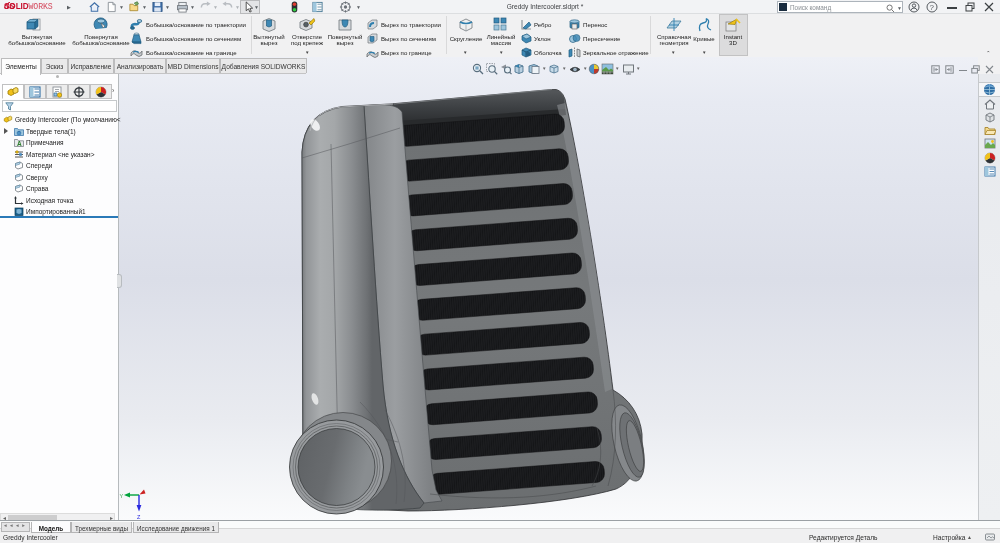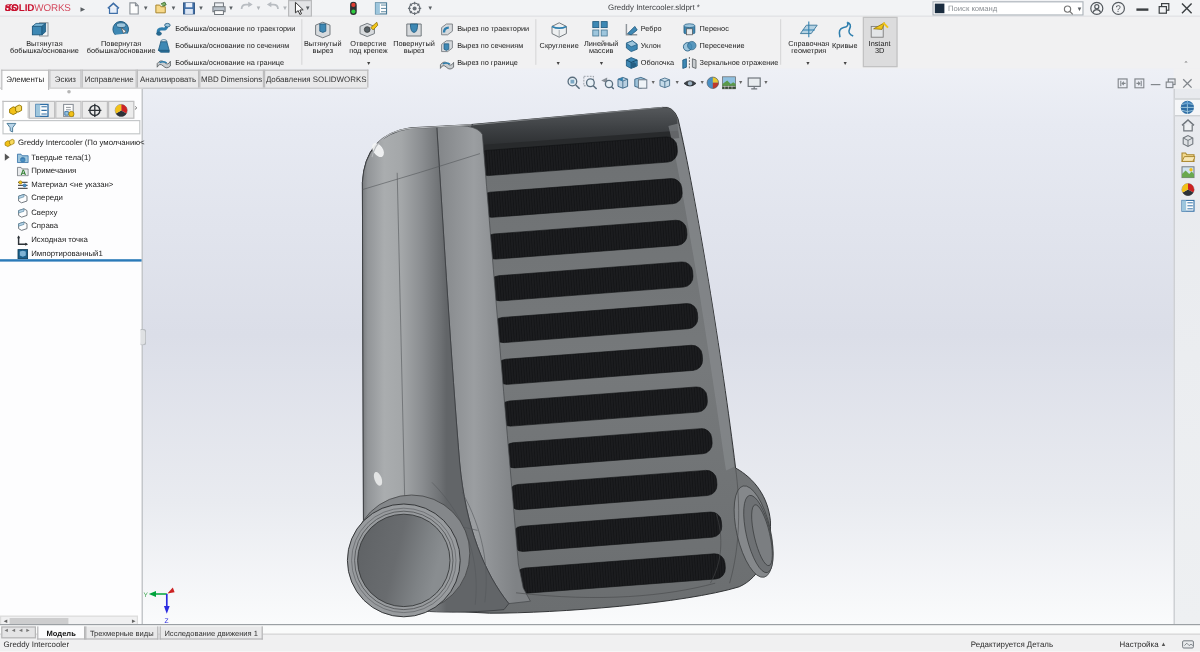--- a/index.html
+++ b/index.html
@@ -4,21 +4,21 @@
 <style>
 html,body{margin:0;padding:0;}
 #app{position:relative;width:1000px;height:543px;overflow:hidden;
   font-family:"Liberation Sans",sans-serif;background:#f1f1f2;
   -webkit-font-smoothing:antialiased;}
 #app *{position:absolute;box-sizing:border-box;}
 .t{white-space:nowrap;}
 
 #titlebar{left:0;top:0;width:1000px;height:14px;background:#f2f3f5;border-bottom:1px solid #dcdee0;}
 #logo{left:4px;top:2px;font-size:8.2px;font-weight:bold;color:#c8102e;letter-spacing:-0.1px;}
-#logo .lt{font-weight:normal;color:#d44a5e;}
+#logo .lt{font-weight:normal;color:#d44a5e;font-family:Liberation Mono, monospace;}
 .tbico{top:1px;width:13px;height:12px;}
 .car{color:#5a5f63;font-size:5px;top:4px;}
 #ttl{left:45px;top:3px;width:1000px;text-align:center;font-size:6.6px;color:#3d3f42;}
 #search{left:777px;top:1px;width:126px;height:12px;background:#fff;border:1px solid #adb4bb;}
 #search .sico{left:1px;top:1px;width:8px;height:8px;background:#1a2c3f;}
 #search .stx{left:12px;top:2px;font-size:6.4px;color:#8a8f94;}
 
 #ribbon{left:0;top:14px;width:1000px;height:43px;background:#f1f1f2;}
 .rsep{top:2px;width:1px;height:38px;background:#d9d9da;}
 .blbl{font-size:6.1px;line-height:6.3px;text-align:center;color:#1c1c1c;}

